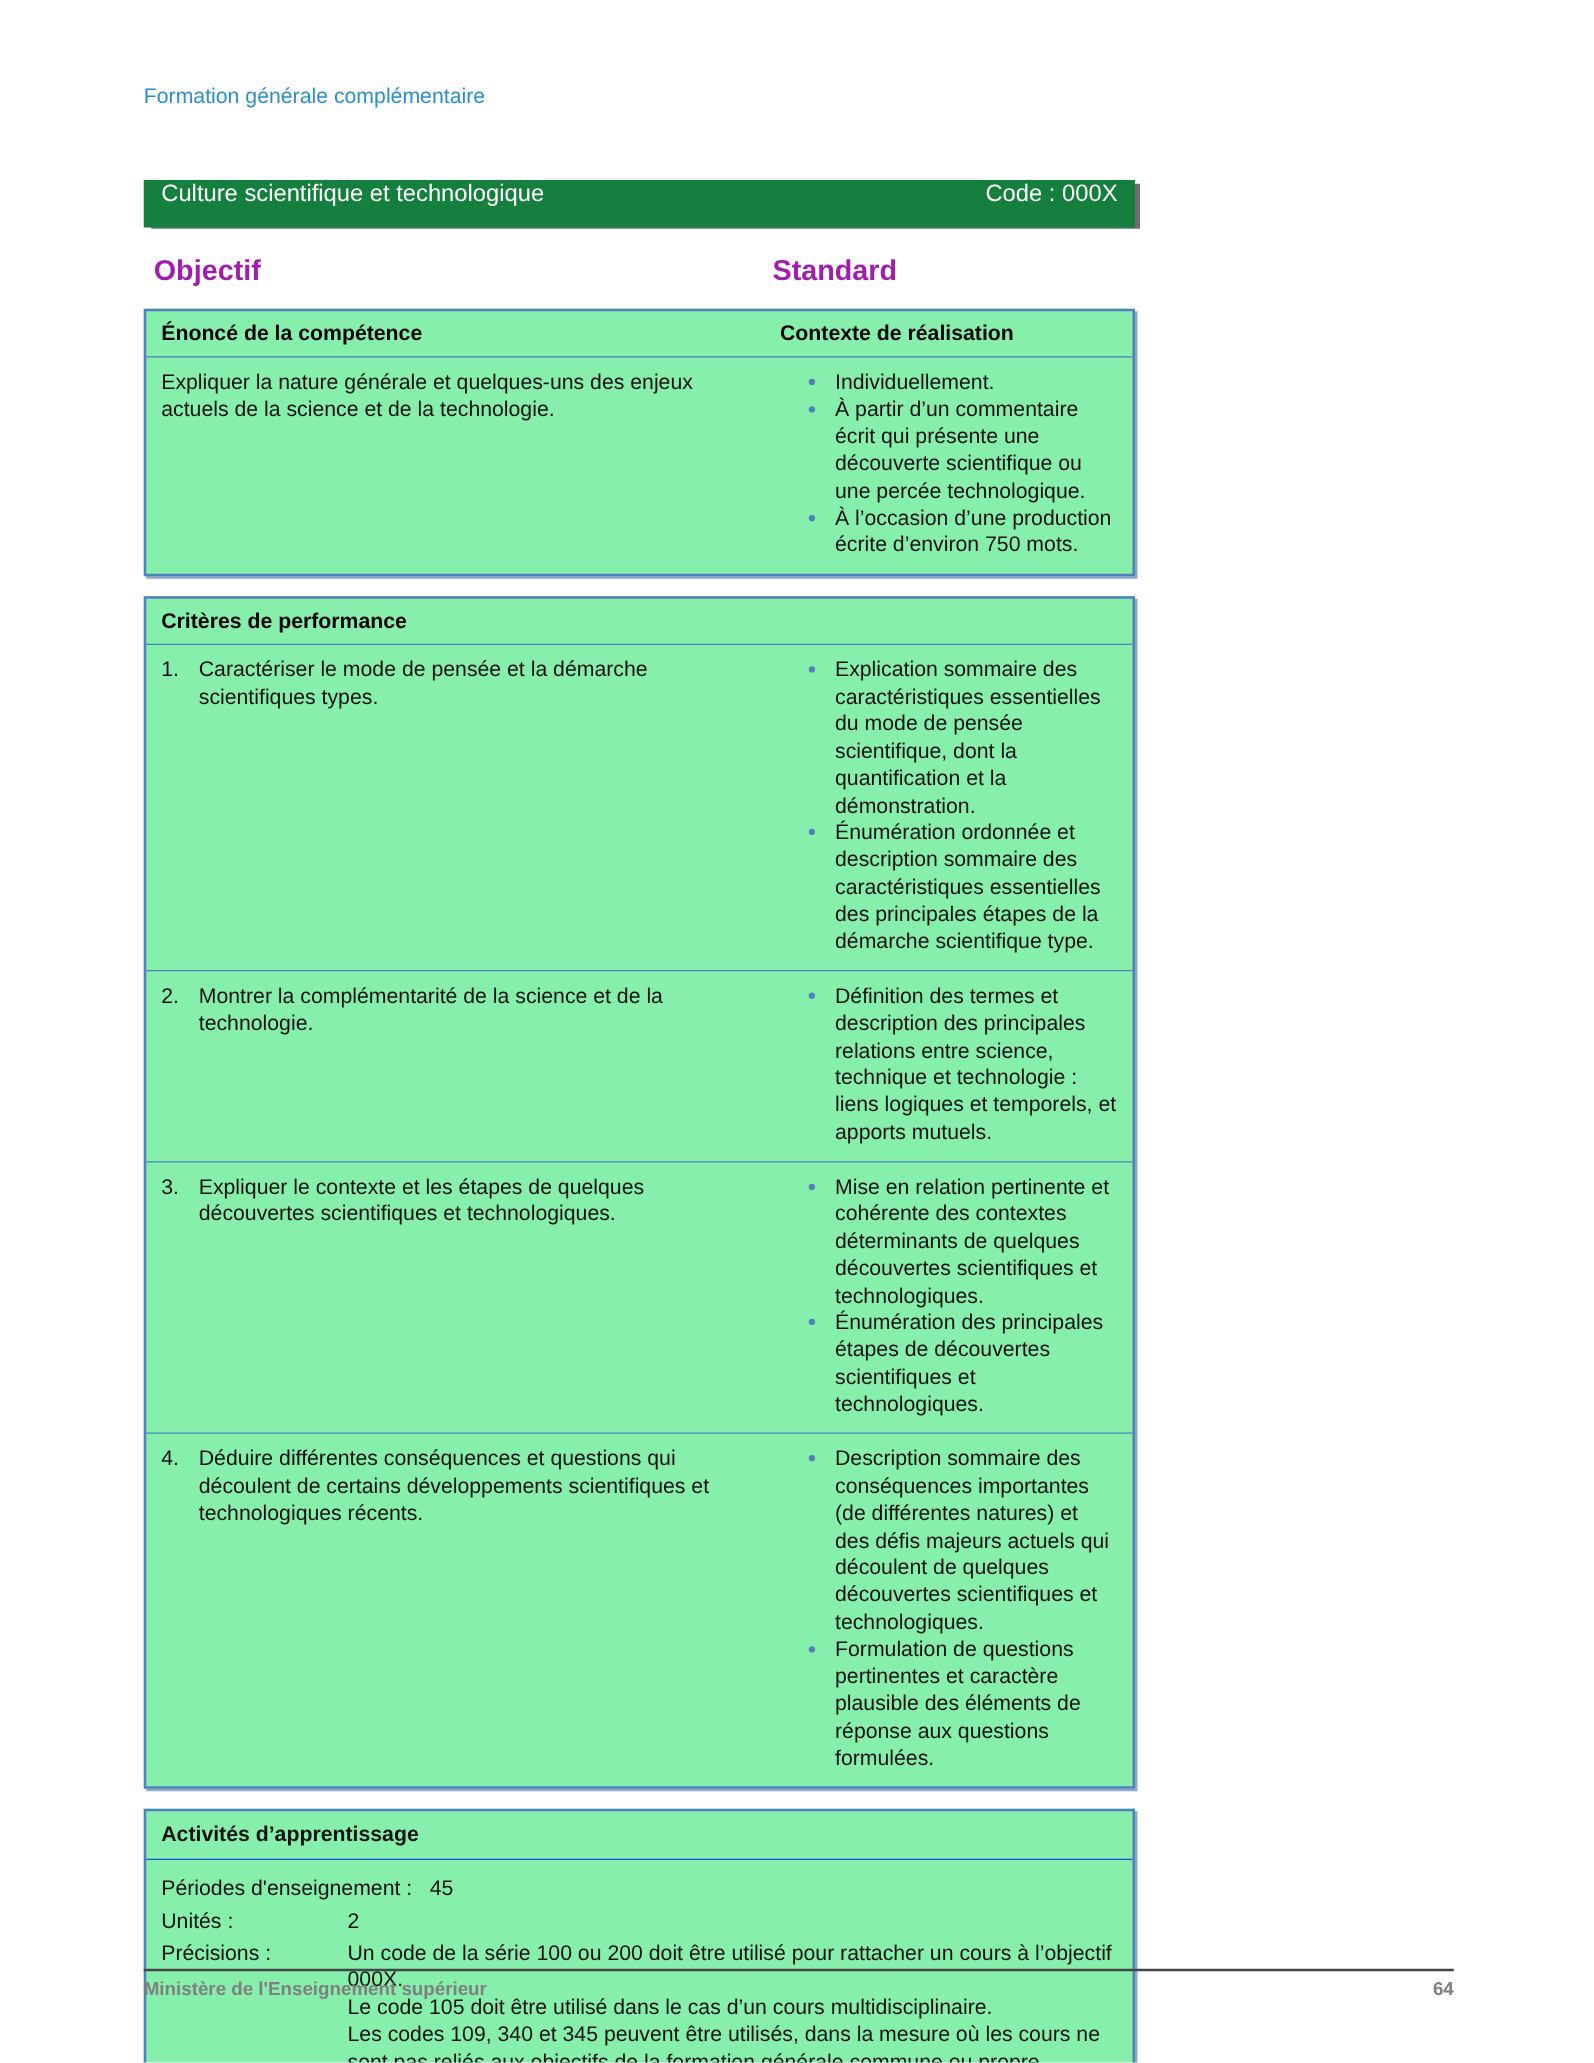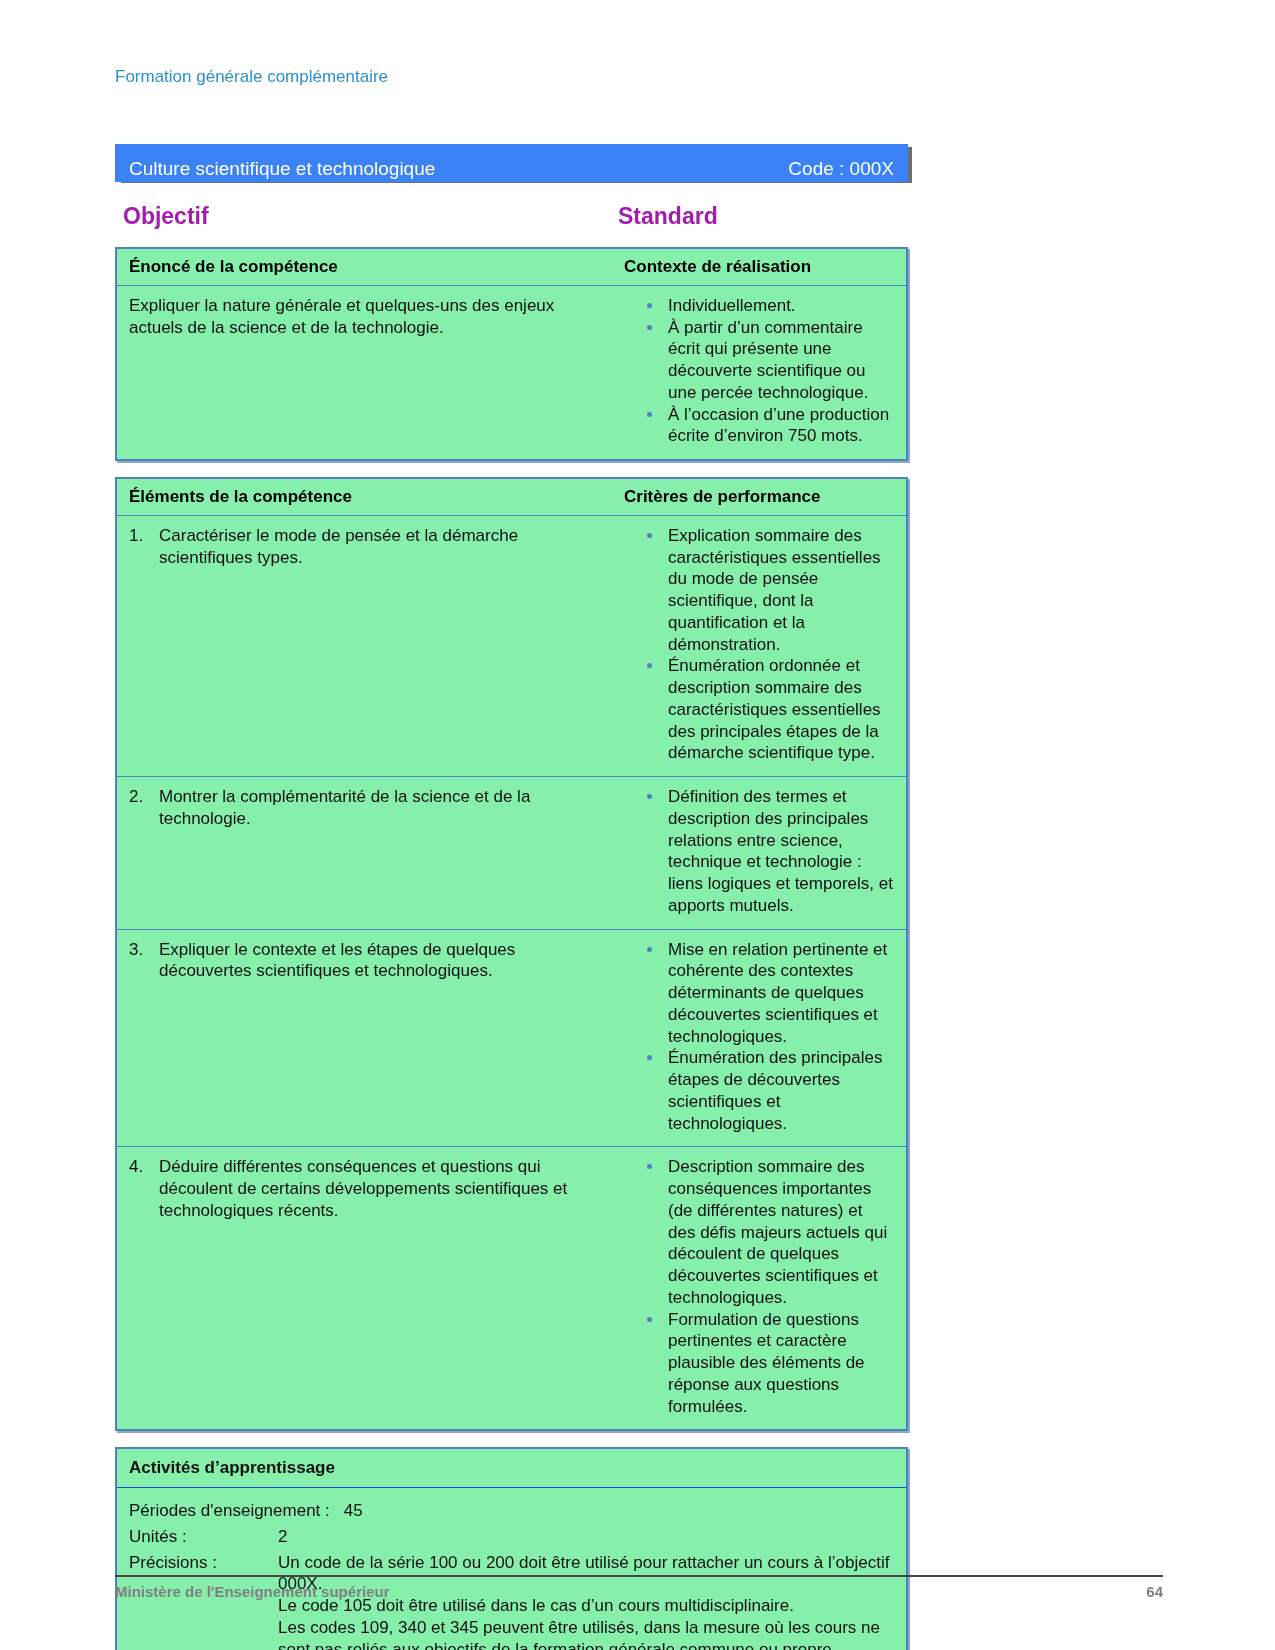--- a/index.html
+++ b/index.html
@@ -17,24 +17,24 @@
     width: 793px;
   }
   .top-label {
     margin-top: 66px;
     color: #2b8fcc;
     font-size: 17px;
   }
   .header-bar {
     margin-top: 56px;
     height: 38px;
-    background: #3b82f6;
+    background: #15803d;
     color: #ffffff;
     display: flex;
-    align-items: flex-end;
+    align-items: flex-start;
     justify-content: space-between;
     padding: 0 14px;
     font-size: 19px;
     box-shadow: 5px 2px 0 -1px #6e6e6e;
   }
   .col-titles {
     display: grid;
     grid-template-columns: 495px 1fr;
     margin-top: 20px;
   }
@@ -134,21 +134,20 @@
           <li>Individuellement.</li>
           <li>À partir d’un commentaire écrit qui présente une découverte scientifique ou une percée technologique.</li>
           <li>À l’occasion d’une production écrite d’environ 750 mots.</li>
         </ul>
       </div>
     </div>
   </div>
 
   <div class="tbl">
     <div class="tbl-head">
-      <div class="cell">Éléments de la compétence</div>
       <div class="cell">Critères de performance</div>
     </div>
 
     <div class="tbl-row">
       <div class="cell left">
         <div class="elem">
           <span class="num">1.</span>
           <span class="txt">Caractériser le mode de pensée et la démarche scientifiques types.</span>
         </div>
       </div>

